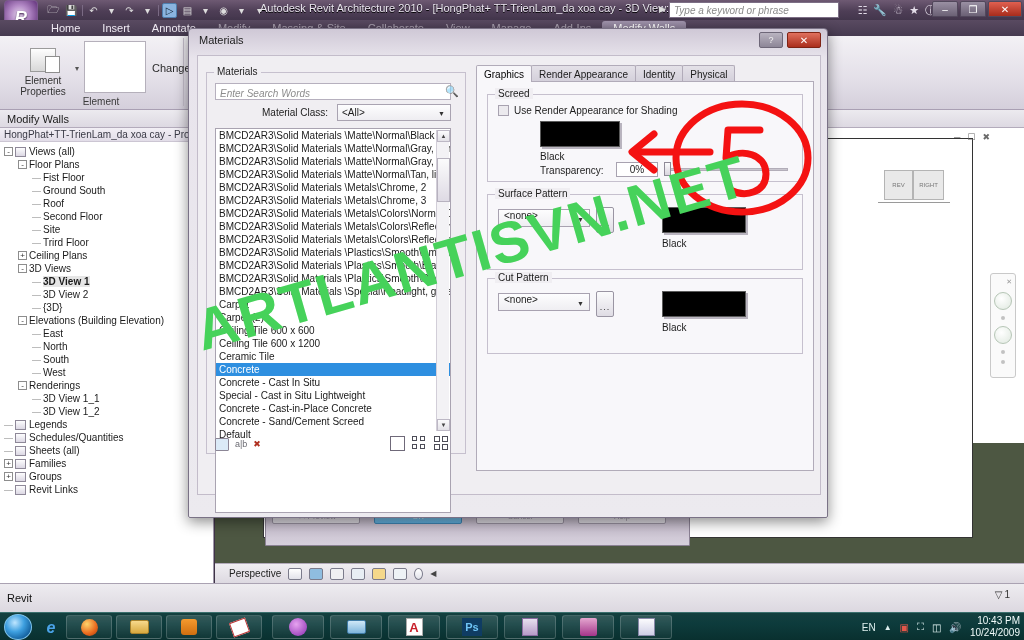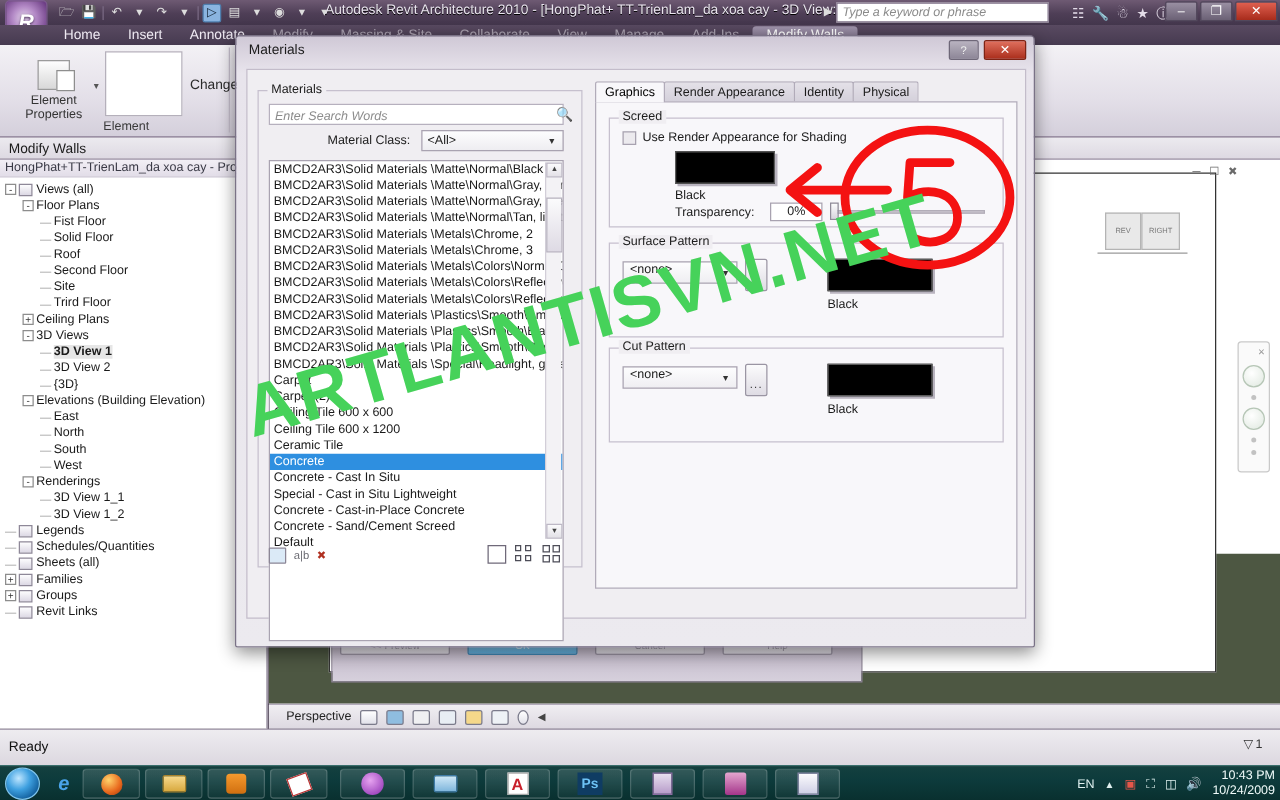--- a/index.html
+++ b/index.html
@@ -355,21 +355,21 @@
         <div class="node d2">
           <span class="exp">-</span>
           <span class="lbl">Floor Plans</span>
         </div>
         <div class="node d3">
           <span class="leafdash">—</span>
           <span class="lbl">Fist Floor</span>
         </div>
         <div class="node d3">
           <span class="leafdash">—</span>
-          <span class="lbl">Solid Floor</span>
+          <span class="lbl">Ground South</span>
         </div>
         <div class="node d3">
           <span class="leafdash">—</span>
           <span class="lbl">Roof</span>
         </div>
         <div class="node d3">
           <span class="leafdash">—</span>
           <span class="lbl">Second Floor</span>
         </div>
         <div class="node d3">
@@ -541,21 +541,21 @@
     <span class="vb-ico" style="background:#8fbde0;"></span>
     <span class="vb-ico" style="background:#f0f0f2;"></span>
     <span class="vb-ico" style="background:#e8eef4;"></span>
     <span class="vb-ico" style="background:#f5d88a;"></span>
     <span class="vb-ico" style="background:#eef2f6;"></span>
     <span class="vb-ico" style="width:9px;border-radius:50%;"></span>
     <span style="font-size:8px;color:#444;">◀</span>
   </div>
 
   <div id="statusbar">
-    <span>Ready</span>
+    <span>Revit</span>
     <div id="filter-ind">
       <span>▽</span>
       <span>1</span>
     </div>
   </div>
 
   <div id="materials-dialog">
     <div id="md-titlebar">
       <div id="md-title">Materials</div>
       <div id="md-help">?</div>

